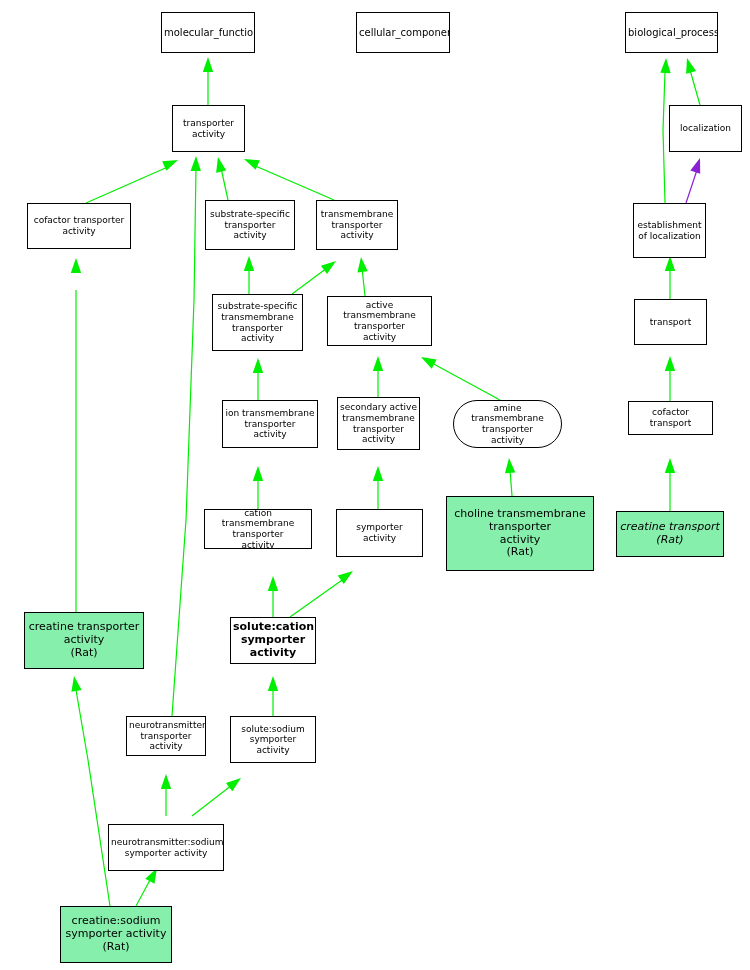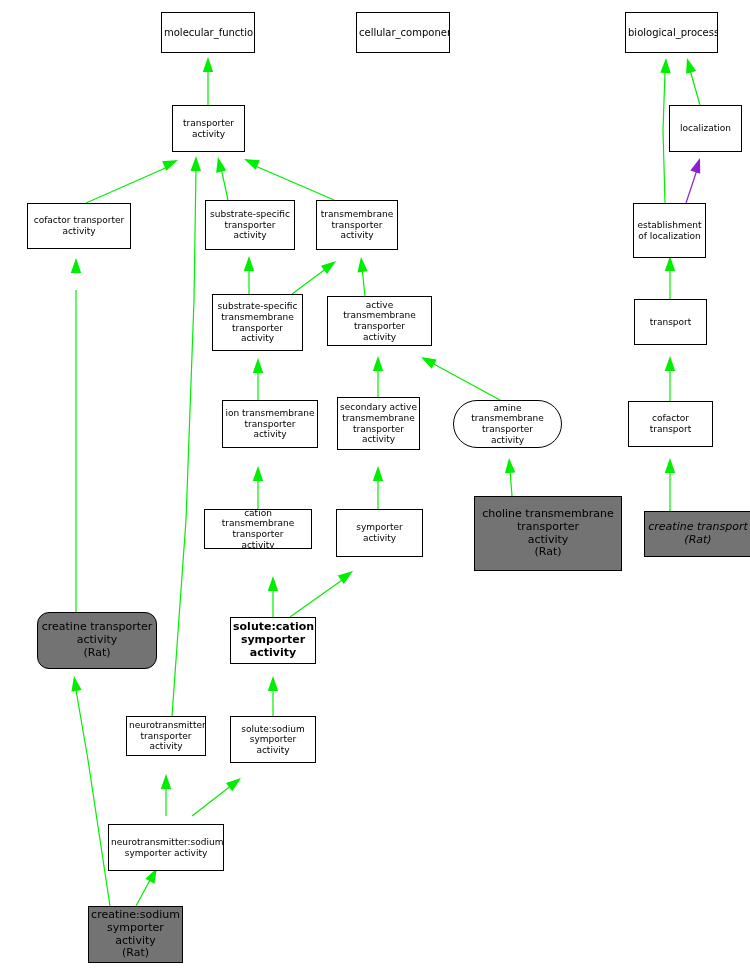--- a/index.html
+++ b/index.html
@@ -35,23 +35,22 @@
     color: #000000;
     display: flex;
     align-items: center;
     justify-content: center;
     text-align: center;
     line-height: 1.18;
     white-space: pre-line;
     overflow: hidden;
   }
   .go-node.highlight {
-    background: #737373;
+    background: #86efac;
     border: 1px solid #000000;
-    margin-left: 28px;
   }
   .go-node .node-text {
     display: block;
     width: 100%;
     padding: 0 2px;
     box-sizing: border-box;
   }
 </style>
 </head>
 <body>
@@ -199,40 +198,40 @@
       <div class="go-node" style="left: 222px; top: 400px; width: 96px; height: 48px; font-size: 9px;"><span class="node-text">ion transmembrane
 transporter
 activity</span></div>
       <div class="go-node" style="left: 337px; top: 397px; width: 83px; height: 53px; font-size: 9px;"><span class="node-text">secondary active
 transmembrane
 transporter
 activity</span></div>
       <div class="go-node" style="left: 453px; top: 400px; width: 109px; height: 48px; font-size: 9px; border-radius: 24px;"><span class="node-text">amine transmembrane
 transporter
 activity</span></div>
-      <div class="go-node" style="left: 628px; top: 401px; width: 85px; height: 46px; font-size: 9px;"><span class="node-text">cofactor transport</span></div>
+      <div class="go-node" style="left: 628px; top: 401px; width: 85px; height: 34px; font-size: 9px;"><span class="node-text">cofactor transport</span></div>
       <div class="go-node" style="left: 204px; top: 509px; width: 108px; height: 40px; font-size: 9px;"><span class="node-text">cation transmembrane
 transporter
 activity</span></div>
       <div class="go-node" style="left: 336px; top: 509px; width: 87px; height: 48px; font-size: 9px;"><span class="node-text">symporter activity</span></div>
       <div class="go-node highlight" style="left: 446px; top: 496px; width: 148px; height: 75px; font-size: 11px;"><span class="node-text">choline transmembrane
 transporter
 activity
 (Rat)</span></div>
       <div class="go-node highlight" style="left: 616px; top: 511px; width: 108px; height: 46px; font-size: 11px; font-style: italic;"><span class="node-text">creatine transport
 (Rat)</span></div>
-      <div class="go-node highlight" style="left: 9px; top: 612px; width: 120px; height: 57px; font-size: 11px; border-radius: 12px;"><span class="node-text">creatine transporter
+      <div class="go-node highlight" style="left: 24px; top: 612px; width: 120px; height: 57px; font-size: 11px;"><span class="node-text">creatine transporter
 activity
 (Rat)</span></div>
       <div class="go-node" style="left: 230px; top: 617px; width: 86px; height: 47px; font-size: 11px; font-weight: bold;"><span class="node-text">solute:cation
 symporter activity</span></div>
       <div class="go-node" style="left: 126px; top: 716px; width: 80px; height: 40px; font-size: 9px;"><span class="node-text">neurotransmitter
 transporter
 activity</span></div>
       <div class="go-node" style="left: 230px; top: 716px; width: 86px; height: 47px; font-size: 9px;"><span class="node-text">solute:sodium
 symporter activity</span></div>
       <div class="go-node" style="left: 108px; top: 824px; width: 116px; height: 47px; font-size: 9px;"><span class="node-text">neurotransmitter:sodium
 symporter activity</span></div>
-      <div class="go-node highlight" style="left: 60px; top: 906px; width: 95px; height: 57px; font-size: 11px; justify-content: center;"><span class="node-text">creatine:sodium
+      <div class="go-node highlight" style="left: 60px; top: 906px; width: 112px; height: 57px; font-size: 11px; justify-content: center;"><span class="node-text">creatine:sodium
 symporter activity
 (Rat)</span></div>
     </div>
 </div>
 
 </body></html>

